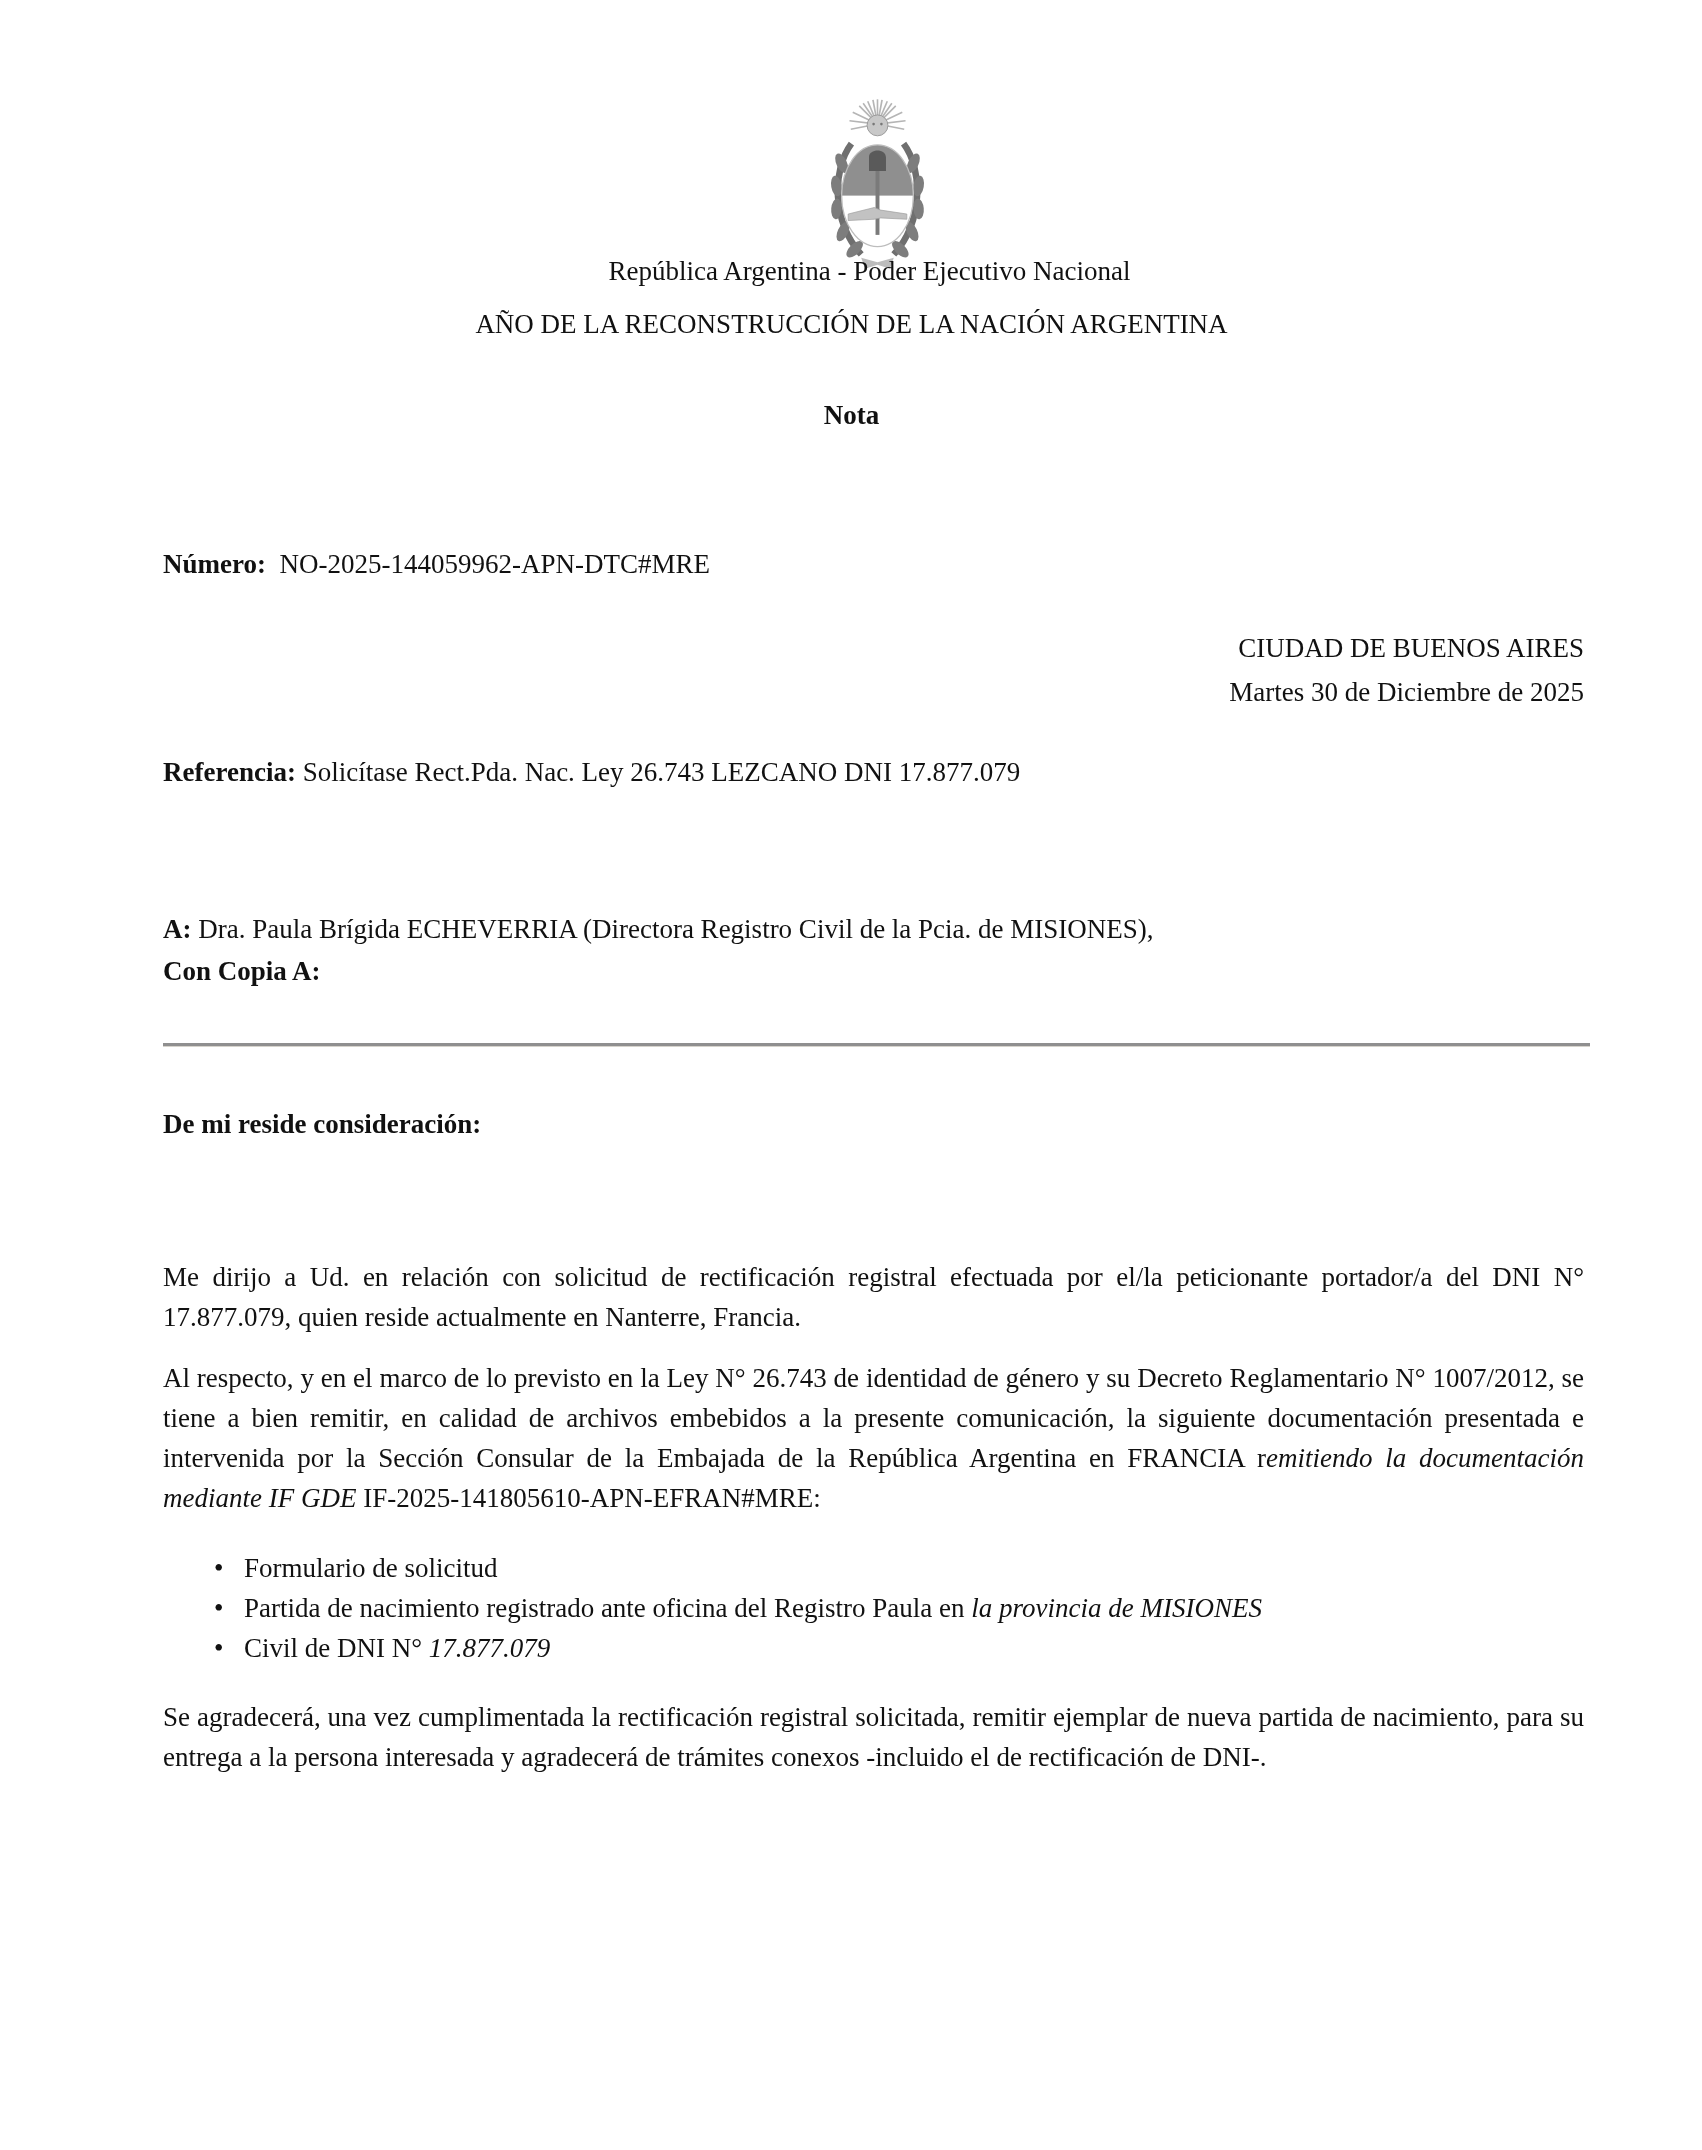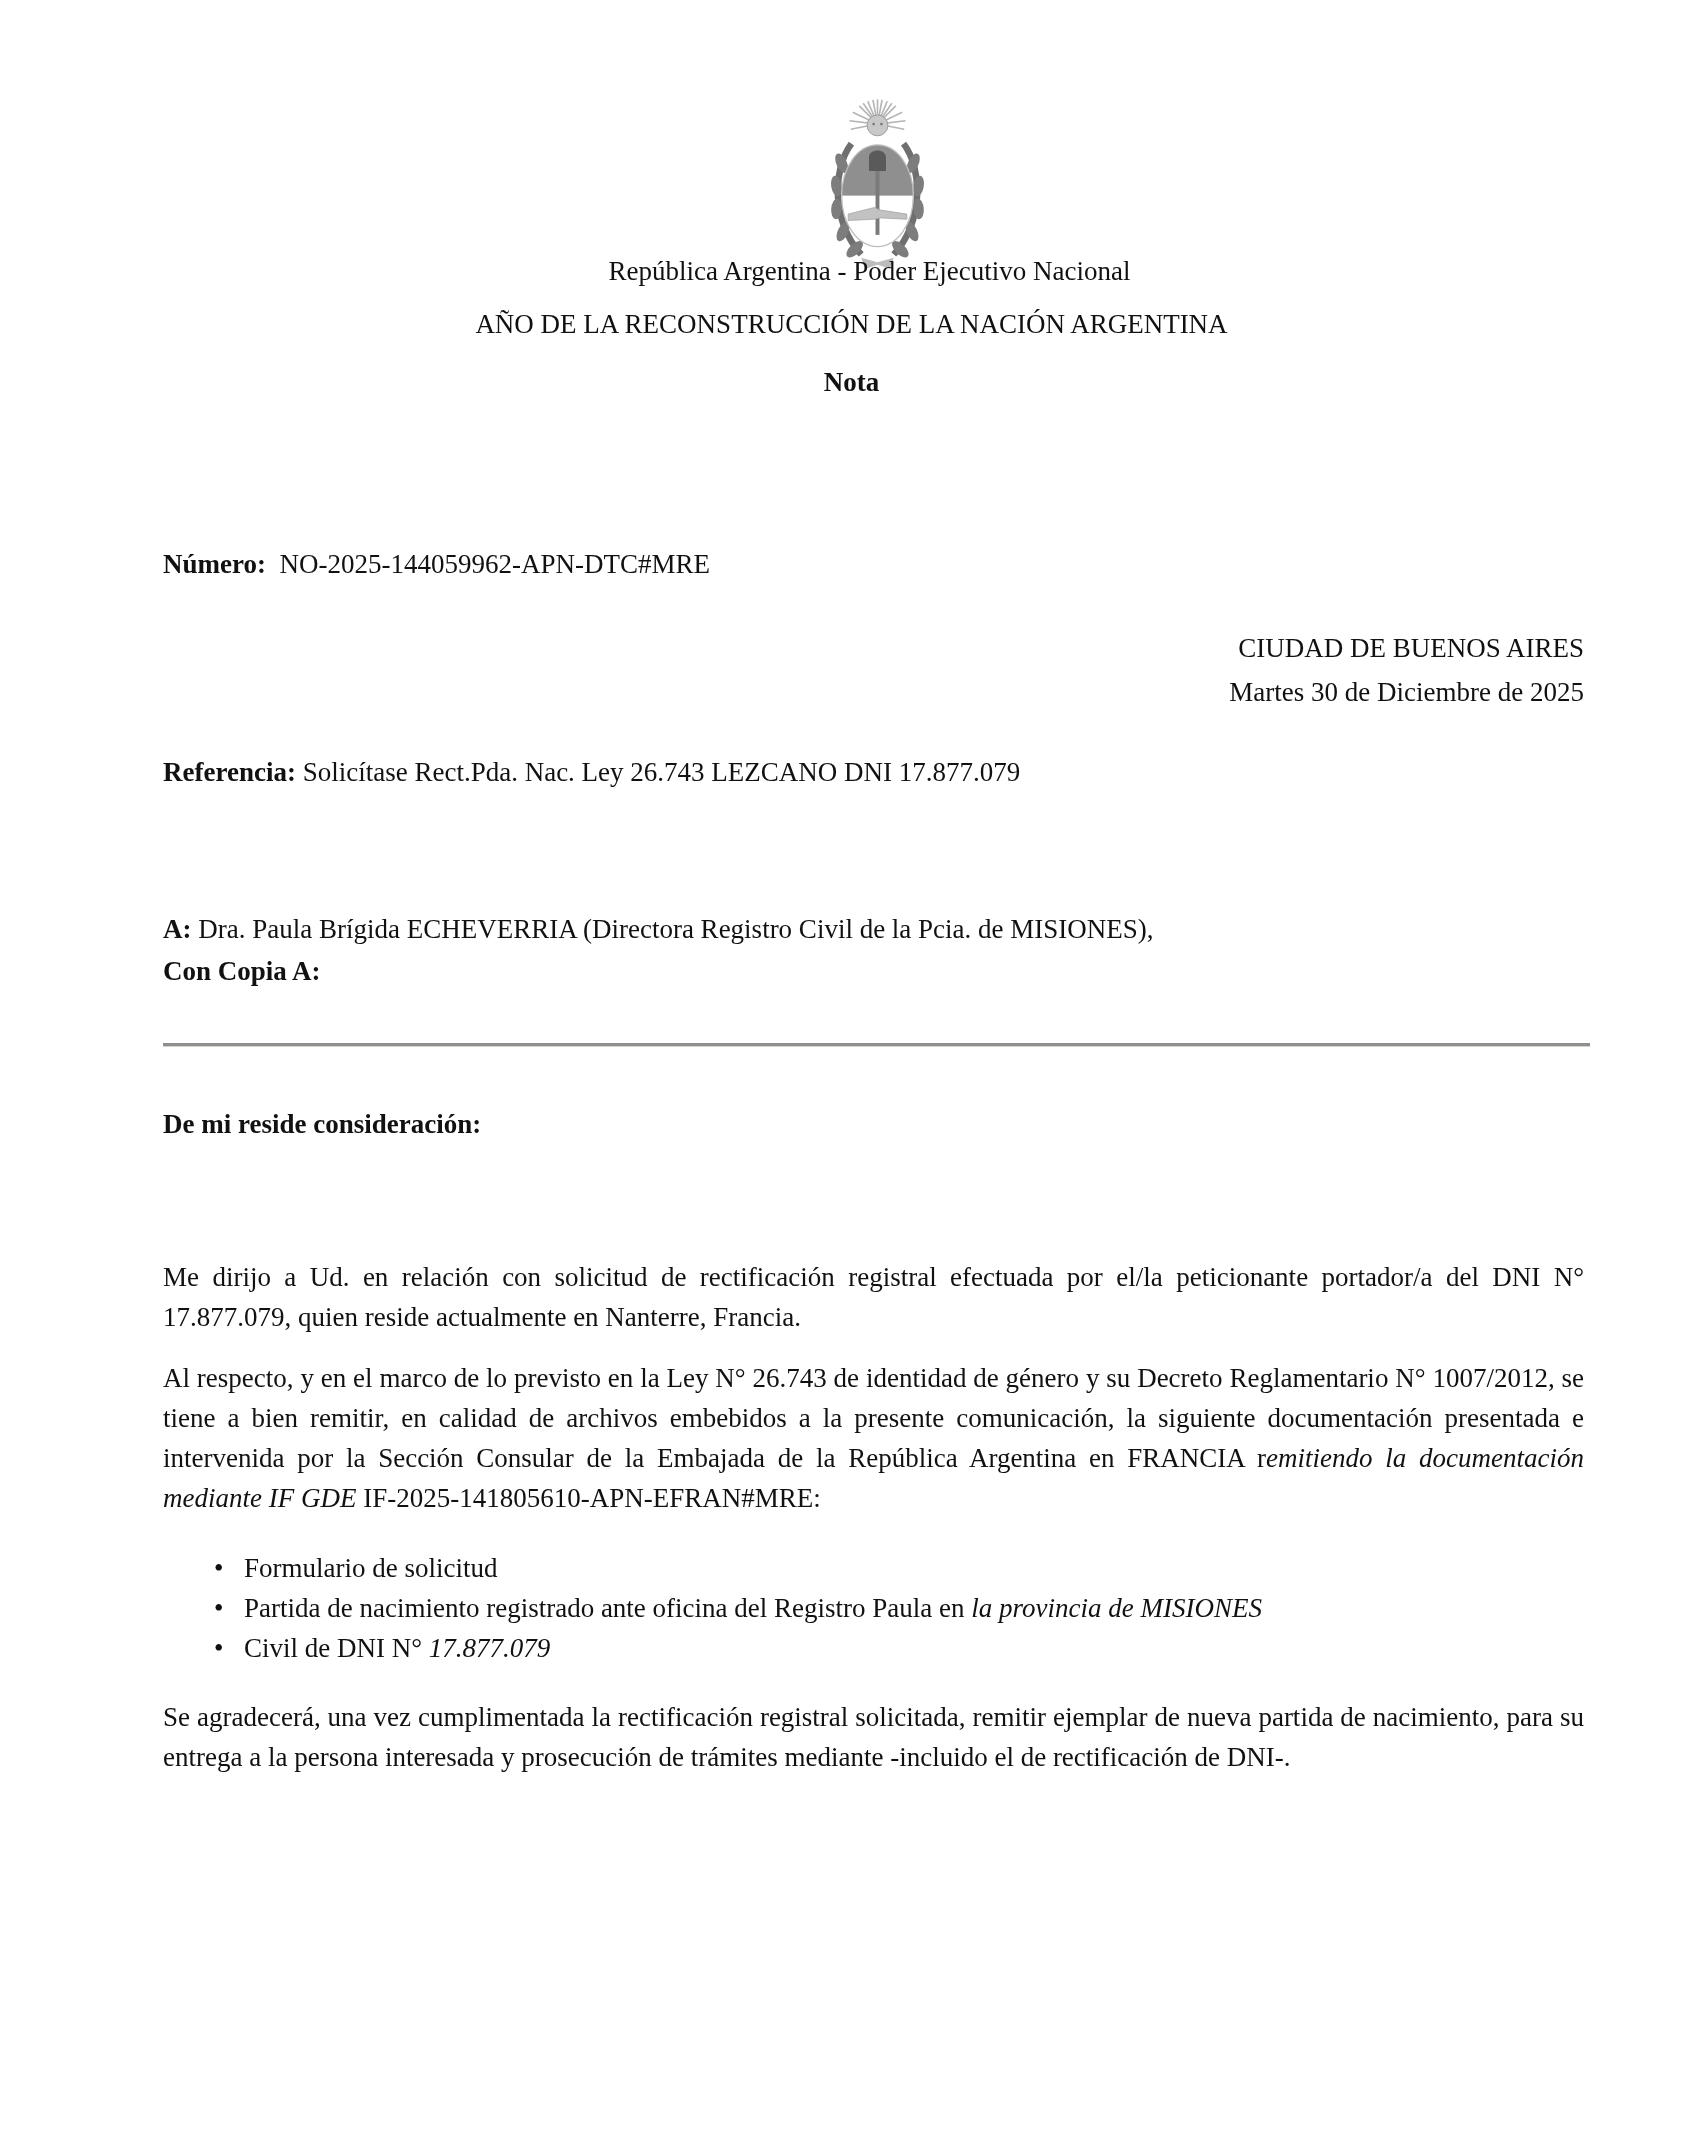--- a/index.html
+++ b/index.html
@@ -138,21 +138,21 @@
     <path d="M72 112 L72 90 C 72 78, 98 76, 98 92 L98 112 Z" fill="#5a5a5a"></path>
 
     <path d="M40 178 L80 168 L90 172 L130 178 L130 186 L90 184 L80 186 L40 188 Z" fill="#c2c2c2" stroke="#9a9a9a" stroke-width="1"></path>
 
     <path d="M60 245 L85 252 L110 245 L104 262 L85 256 L66 262 Z" fill="#bdbdbd"></path>
   </svg>
 </div>
 
 <div class="center-line" style="top:251px;padding-left:18px;">República Argentina - Poder Ejecutivo Nacional</div>
 <div class="center-line" style="top:304px;">AÑO DE LA RECONSTRUCCIÓN DE LA NACIÓN ARGENTINA</div>
-<div class="center-line bold" style="top:362px;">Nota</div>
+<div class="center-line bold" style="top:395px;">Nota</div>
 
 <div class="left-line" style="top:544px;">
   <span class="bold">Número:</span>&nbsp;
   <span>NO-2025-144059962-APN-DTC#MRE</span>
 </div>
 
 <div class="right-block" style="top:628px;">CIUDAD DE BUENOS AIRES</div>
 <div class="right-block" style="top:672px;">Martes 30 de Diciembre de 2025</div>
 
 <div class="left-line" style="top:752px;">
@@ -183,14 +183,14 @@
   <li>
     <span class="dot">•</span>
     <span>Partida de nacimiento registrado ante oficina del Registro Paula en </span><span class="ital">la provincia de MISIONES</span>
   </li>
   <li>
     <span class="dot">•</span>
     <span>Civil de DNI N° </span><span class="ital">17.877.079</span>
   </li>
 </ul>
 
-<div class="para" style="top:1697px;">Se agradecerá, una vez cumplimentada la rectificación registral solicitada, remitir ejemplar de nueva partida de nacimiento, para su entrega a la persona interesada y prosecución de trámites mediante -incluido el de rectificación de DNI-.</div>
+<div class="para" style="top:1697px;">Se agradecerá, una vez cumplimentada la rectificación registral solicitada, remitir ejemplar de nueva partida de nacimiento, para su entrega a la persona interesada y agradecerá de trámites conexos -incluido el de rectificación de DNI-.</div>
 
 
 </body></html>

